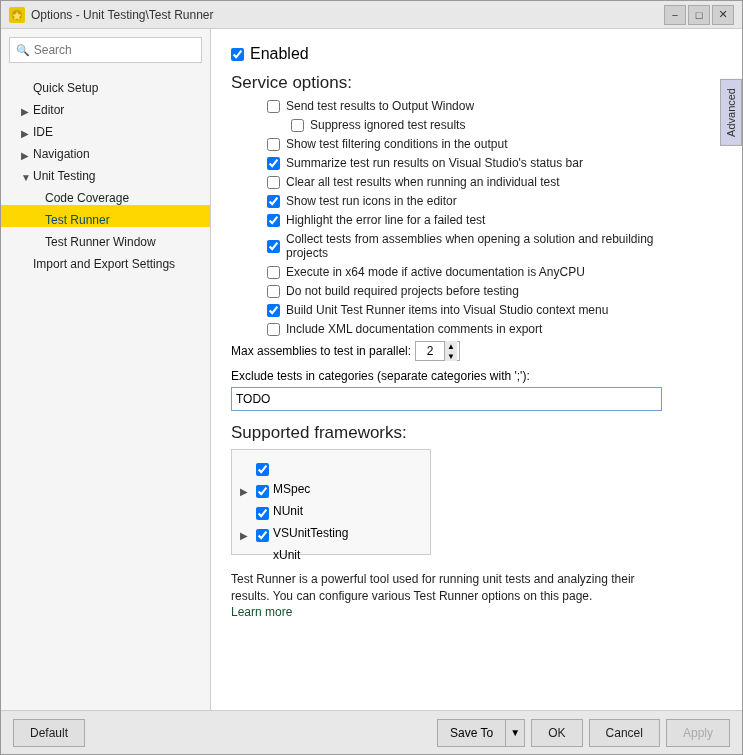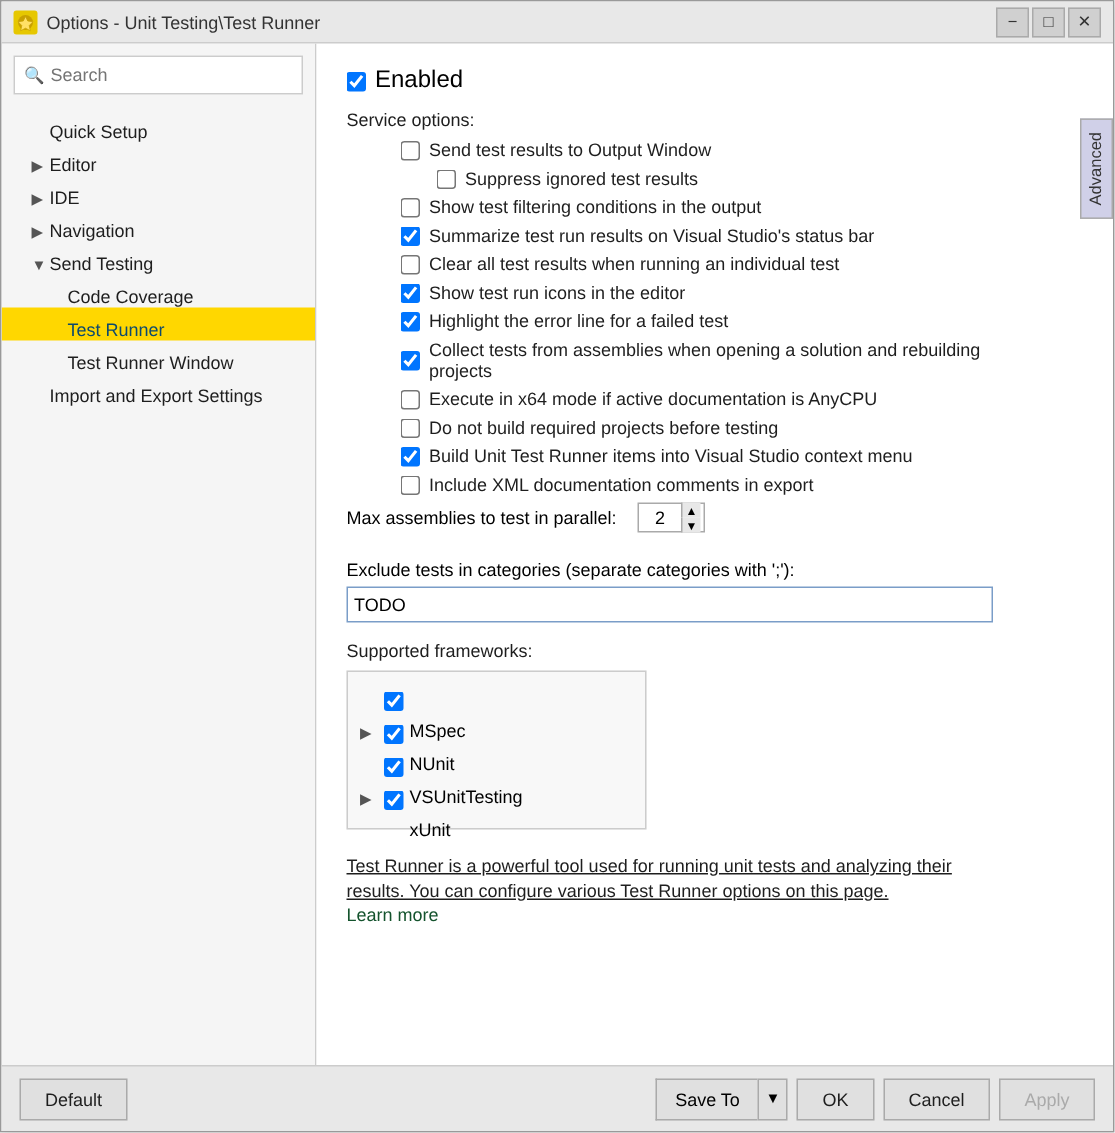--- a/index.html
+++ b/index.html
@@ -154,33 +154,33 @@
       margin-bottom: 5px;
       padding-right: 60px;
       padding-left: 36px;
     }
     .option-row input[type="checkbox"] {
       margin-right: 6px;
       flex-shrink: 0;
     }
     .option-label { font-size: 12px; color: #1e1e1e; }
     .section-label {
-      font-size: 12px;
+      font-size: 17px;
       color: #1e1e1e;
       margin-bottom: 6px;
       margin-top: 8px;
     }
     .indented {
       margin-left: 24px;
     }
     .parallel-row {
       display: flex;
       align-items: center;
-      margin-bottom: 18px;
-      gap: 14px;
+      margin-bottom: 8px;
+      gap: 4px;
     }
     .parallel-label { font-size: 12px; }
     .parallel-spin {
       width: 45px;
       height: 20px;
       border: 1px solid #aaa;
       display: flex;
       align-items: center;
     }
     .spin-input {
@@ -237,21 +237,20 @@
     .framework-item input[type="checkbox"] { margin: 0; }
     .framework-label { font-size: 12px; margin-top: 40px; }
     .description-area {
       margin-top: 16px;
       padding-right: 60px;
     }
     .desc-text {
       font-size: 12px;
       color: #1e1e1e;
       line-height: 1.4;
-      text-decoration: underline;
     }
     .learn-more {
       color: #14532d;
       font-size: 12px;
       cursor: pointer;
       text-decoration: none;
     }
     .bottom-bar {
       height: 44px;
       background: #e8e8e8;
@@ -356,21 +355,21 @@
           <span class="nav-item-label">IDE</span>
         </div>
 
         <div class="nav-item">
           <span class="arrow indent1">▶</span>
           <span class="nav-item-label">Navigation</span>
         </div>
 
         <div class="nav-item">
           <span class="arrow indent1">▼</span>
-          <span class="nav-item-label">Send Testing</span>
+          <span class="nav-item-label">Unit Testing</span>
         </div>
 
         <div class="nav-item">
           <span class="arrow indent2">&nbsp;</span>
           <span class="nav-item-label">Code Coverage</span>
         </div>
 
         <div class="nav-item selected">
           <span class="arrow indent2">&nbsp;</span>
           <span class="nav-item-label">Test Runner</span>

